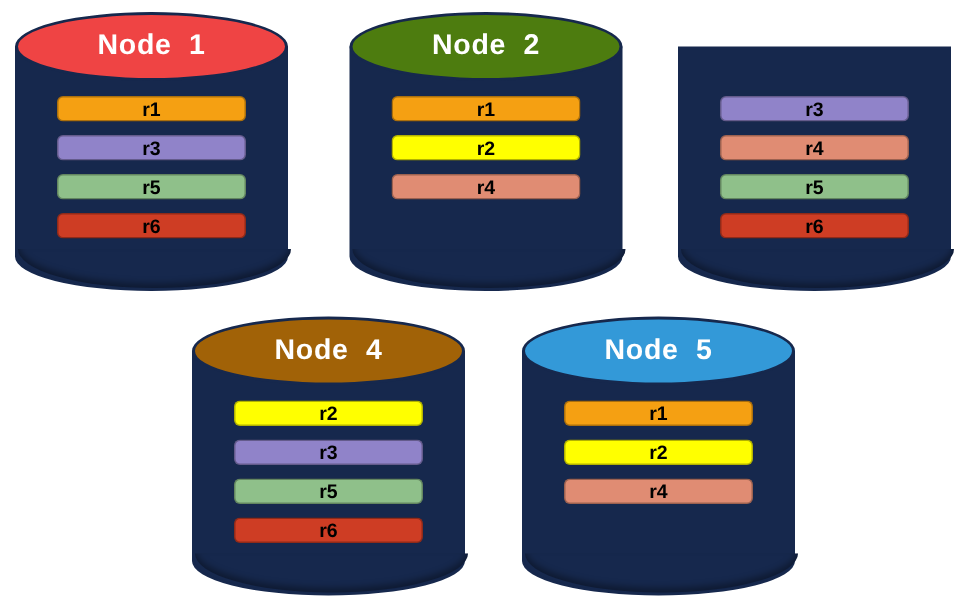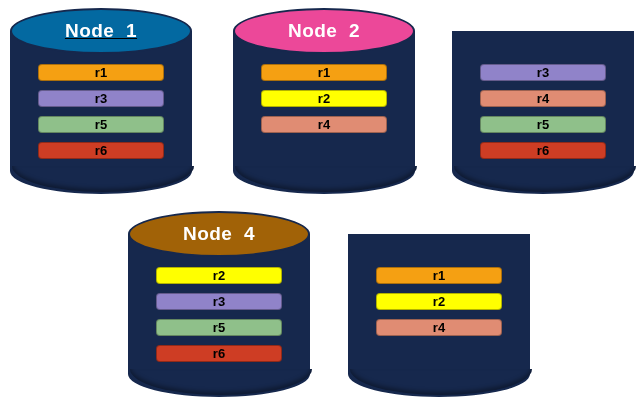--- a/index.html
+++ b/index.html
@@ -118,40 +118,40 @@
         <div class="bar" style="background: rgb(144, 131, 201);">
           <span class="bar-label" style="color: rgb(0, 0, 0);">r3</span>
         </div>
         <div class="bar" style="background: rgb(143, 192, 138);">
           <span class="bar-label" style="color: rgb(0, 0, 0);">r5</span>
         </div>
         <div class="bar" style="background: rgb(206, 61, 36);">
           <span class="bar-label" style="color: rgb(0, 0, 0);">r6</span>
         </div>
       </div>
-      <div class="cyl-top" style="background: #0369a1; border-color: rgb(22, 40, 77); text-decoration: underline;">
+      <div class="cyl-top" style="background: #ef4444; border-color: rgb(22, 40, 77);">
         <div class="node-title" style="color: rgb(255, 255, 255);">Node  1</div>
       </div>
     </div>
     <div class="node" style="left: 233px; top: 8px;">
       <div class="cyl-body" style="background: rgb(22, 40, 77); border-color: rgb(22, 40, 77);">
         <div class="cyl-bottom-shade"></div>
       </div>
       <div class="bars">
         <div class="bar" style="background: rgb(245, 160, 18);">
           <span class="bar-label" style="color: rgb(0, 0, 0);">r1</span>
         </div>
         <div class="bar" style="background: rgb(255, 255, 0);">
           <span class="bar-label" style="color: rgb(0, 0, 0);">r2</span>
         </div>
         <div class="bar" style="background: rgb(224, 140, 115);">
           <span class="bar-label" style="color: rgb(0, 0, 0);">r4</span>
         </div>
       </div>
-      <div class="cyl-top" style="background: #ec4899; border-color: rgb(22, 40, 77);">
+      <div class="cyl-top" style="background: #4d7c0f; border-color: rgb(22, 40, 77);">
         <div class="node-title" style="color: rgb(255, 255, 255);">Node  2</div>
       </div>
     </div>
     <div class="node" style="left: 452px; top: 8px;">
       <div class="cyl-body" style="background: rgb(22, 40, 77); border-color: rgb(22, 40, 77);">
         <div class="cyl-bottom-shade"></div>
       </div>
       <div class="bars">
         <div class="bar" style="background: rgb(144, 131, 201);">
           <span class="bar-label" style="color: rgb(0, 0, 0);">r3</span>
@@ -197,14 +197,17 @@
         <div class="bar" style="background: rgb(245, 160, 18);">
           <span class="bar-label" style="color: rgb(0, 0, 0);">r1</span>
         </div>
         <div class="bar" style="background: rgb(255, 255, 0);">
           <span class="bar-label" style="color: rgb(0, 0, 0);">r2</span>
         </div>
         <div class="bar" style="background: rgb(224, 140, 115);">
           <span class="bar-label" style="color: rgb(0, 0, 0);">r4</span>
         </div>
       </div>
+      <div class="cyl-top" style="background: rgb(51, 153, 216); border-color: rgb(22, 40, 77);">
+        <div class="node-title" style="color: rgb(255, 255, 255);">Node  5</div>
+      </div>
     </div>
   </div>
 
 </body></html>

